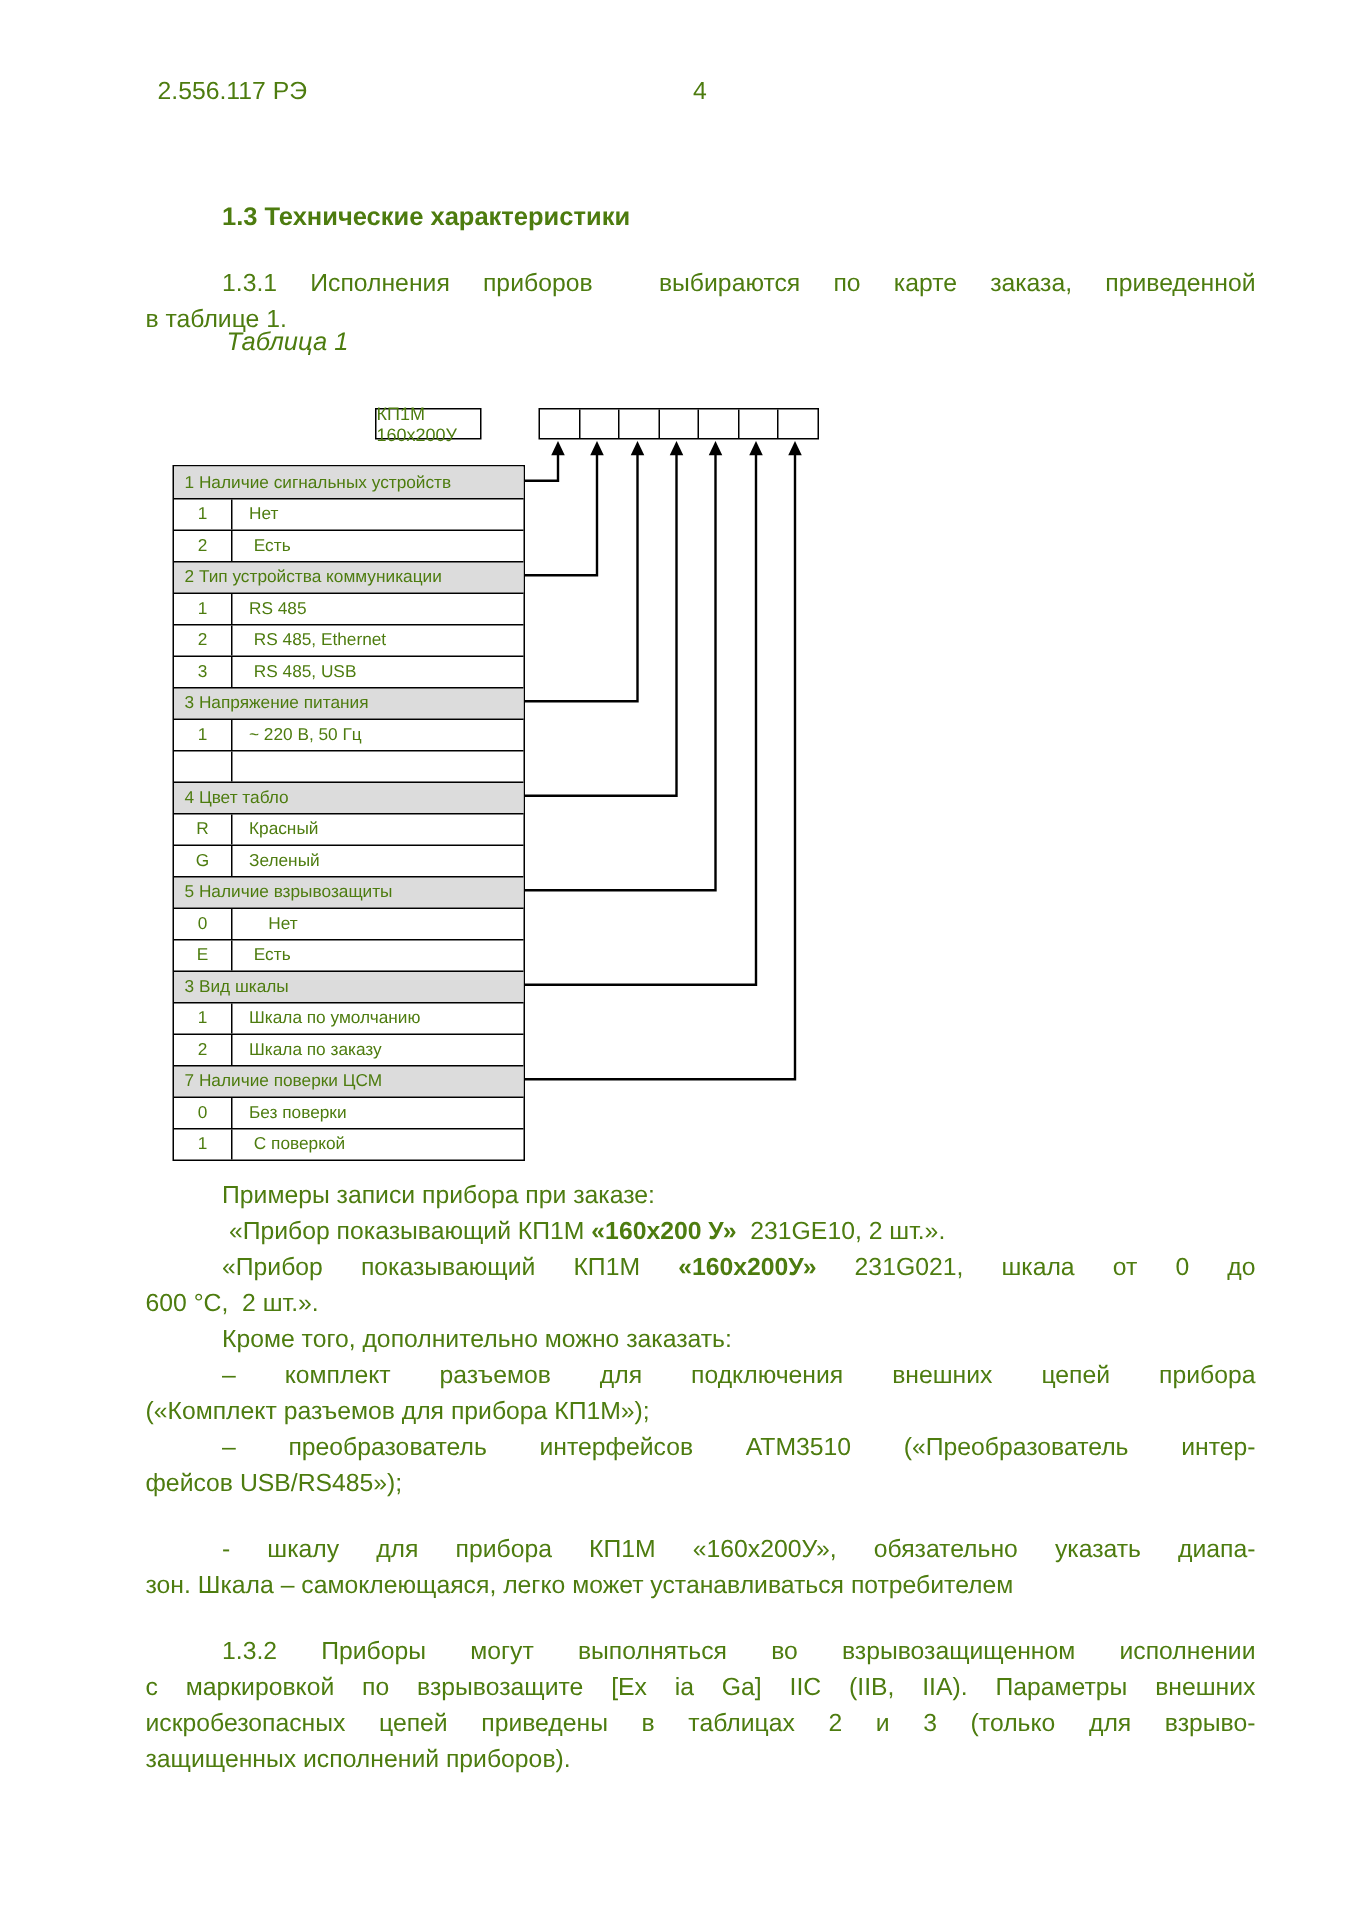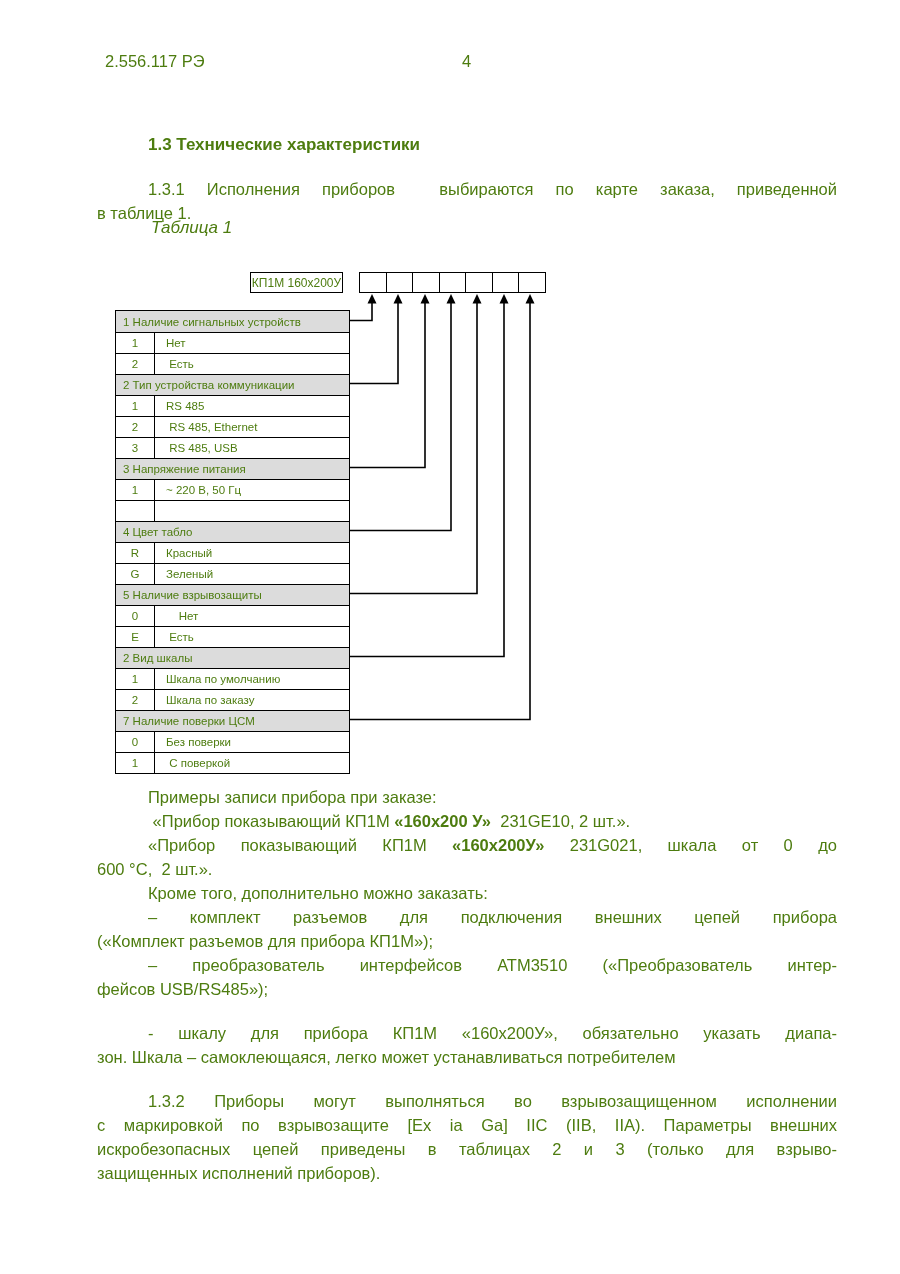--- a/index.html
+++ b/index.html
@@ -24,21 +24,21 @@
   .line{white-space:pre-wrap;line-height:24px;font-size:16.5px;}
   .ind{padding-left:51px;}
   .just{text-align:justify;text-align-last:justify;}
   .b{font-weight:bold;margin-top:17px;}
   .gap{margin-top:20px;}
 
   .text2{position:absolute;left:97px;top:785px;width:740px;}
 
   
   .model-box{
-    position:absolute;left:250px;top:272px;width:93px;height:21px;
+    position:absolute;left:250px;top:272px;width:71px;height:21px;
     box-sizing:border-box;border:1.5px solid #000;
     display:flex;align-items:center;justify-content:center;
     font-size:12px;
   }
   .cells-row{
     position:absolute;left:359px;top:272px;width:187px;height:21px;
     box-sizing:border-box;border:1.5px solid #000;
     display:flex;
   }
   .cells-row .cell{flex:1;box-sizing:border-box;border-left:1.5px solid #000;}
@@ -153,21 +153,21 @@
       </div>
       <div class="trow thead">5 Наличие взрывозащиты</div>
       <div class="trow">
         <div class="tcode">0</div>
         <div class="tval">    Нет</div>
       </div>
       <div class="trow">
         <div class="tcode">E</div>
         <div class="tval"> Есть</div>
       </div>
-      <div class="trow thead">2 Вид шкалы</div>
+      <div class="trow thead">3 Вид шкалы</div>
       <div class="trow">
         <div class="tcode">1</div>
         <div class="tval">Шкала по умолчанию</div>
       </div>
       <div class="trow">
         <div class="tcode">2</div>
         <div class="tval">Шкала по заказу</div>
       </div>
       <div class="trow thead">7 Наличие поверки ЦСМ</div>
       <div class="trow">

